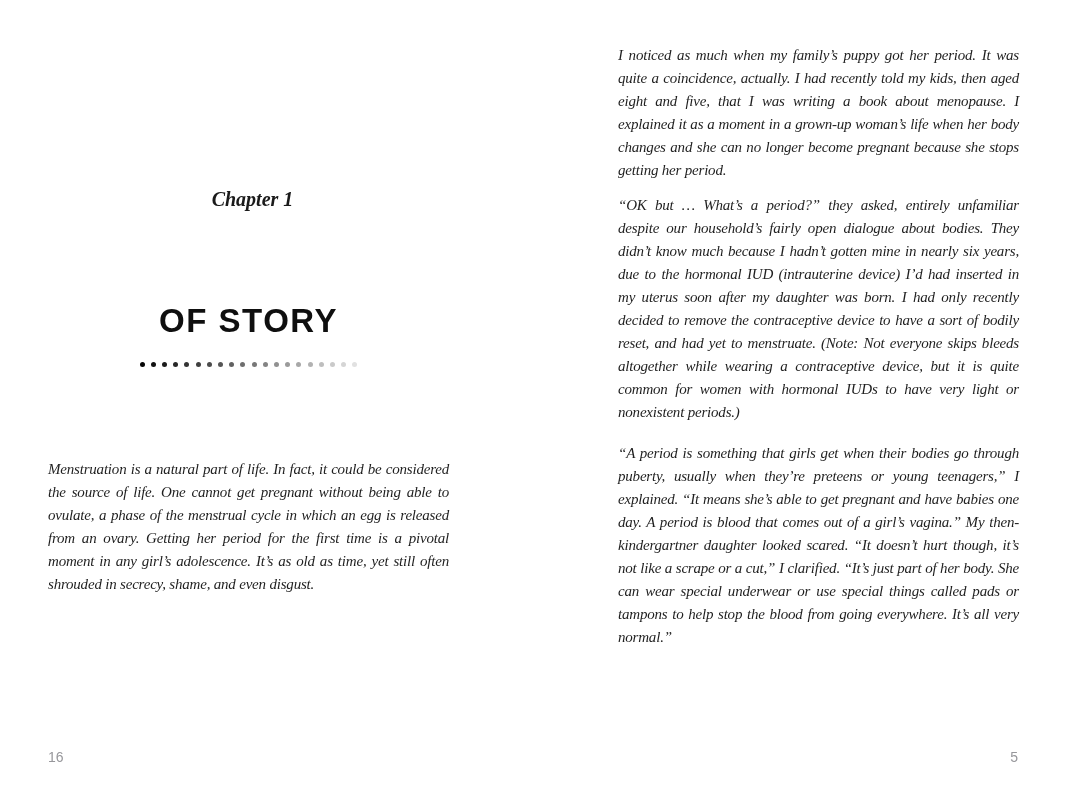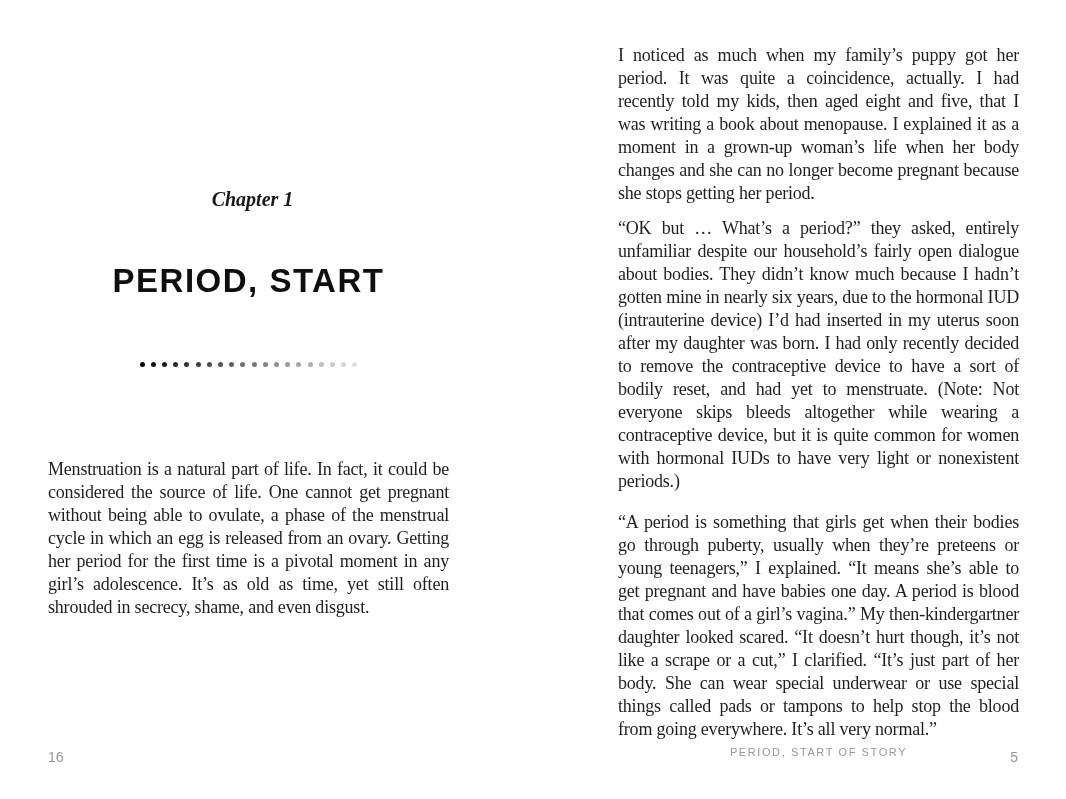--- a/index.html
+++ b/index.html
@@ -62,24 +62,25 @@
     width: 5px;
     height: 5px;
     border-radius: 50%;
     background: var(--dot, #050505);
     margin: 0 3.1px;
     vertical-align: middle;
   }
   .body-text p {
     margin: 0 0 12px 0;
     text-align: justify;
-    font-size: 18px;
+    font-size: 15px;
     line-height: 23px;
     letter-spacing: -0.2px;
     color: var(--text, #1f1f1f);
+    font-style: italic;
   }
   .body-text p:last-child { margin-bottom: 0; margin-top: 18px; }
   .left-body {
     position: absolute;
     top: 440px;
     left: 0;
     width: 100%;
   }
   .right-body {
     position: absolute;
@@ -111,33 +112,33 @@
   }
 </style>
 </head>
 <body>
 
 <div class="spread">
 
   <section class="page left">
     <div class="chapter-label">Chapter 1</div>
     <h1 class="chapter-title">
-      <span>PERIOD, START</span><br>
+      <br>
+      <span>OF STORY</span>
     </h1>
     <div class="dots"><span style="opacity: 1;"></span><span style="opacity: 0.95;"></span><span style="opacity: 0.91;"></span><span style="opacity: 0.86;"></span><span style="opacity: 0.81;"></span><span style="opacity: 0.77;"></span><span style="opacity: 0.72;"></span><span style="opacity: 0.68;"></span><span style="opacity: 0.63;"></span><span style="opacity: 0.58;"></span><span style="opacity: 0.54;"></span><span style="opacity: 0.49;"></span><span style="opacity: 0.44;"></span><span style="opacity: 0.4;"></span><span style="opacity: 0.35;"></span><span style="opacity: 0.31;"></span><span style="opacity: 0.26;"></span><span style="opacity: 0.21;"></span><span style="opacity: 0.17;"></span><span style="opacity: 0.12;"></span></div>
     <div class="body-text left-body">
       <p>Menstruation is a natural part of life. In fact, it could be considered the source of life. One cannot get pregnant without being able to ovulate, a phase of the menstrual cycle in which an egg is released from an ovary. Getting her period for the first time is a pivotal moment in any girl’s adolescence. It’s as old as time, yet still often shrouded in secrecy, shame, and even disgust.</p>
     </div>
   </section>
 
   <section class="page right">
     <div class="body-text right-body">
       <p>I noticed as much when my family’s puppy got her period. It was quite a coincidence, actually. I had recently told my kids, then aged eight and five, that I was writing a book about menopause. I explained it as a moment in a grown-up woman’s life when her body changes and she can no longer become pregnant because she stops getting her period.</p>
       <p>“OK but … What’s a period?” they asked, entirely unfamiliar despite our household’s fairly open dialogue about bodies. They didn’t know much because I hadn’t gotten mine in nearly six years, due to the hormonal IUD (intrauterine device) I’d had inserted in my uterus soon after my daughter was born. I had only recently decided to remove the contraceptive device to have a sort of bodily reset, and had yet to menstruate. (Note: Not everyone skips bleeds altogether while wearing a contraceptive device, but it is quite common for women with hormonal IUDs to have very light or nonexistent periods.)</p>
       <p>“A period is something that girls get when their bodies go through puberty, usually when they’re preteens or young teenagers,” I explained. “It means she’s able to get pregnant and have babies one day. A period is blood that comes out of a girl’s vagina.” My then-kindergartner daughter looked scared. “It doesn’t hurt though, it’s not like a scrape or a cut,” I clarified. “It’s just part of her body. She can wear special underwear or use special things called pads or tampons to help stop the blood from going everywhere. It’s all very normal.”</p>
     </div>
   </section>
 
   <span class="folio left-folio">16</span>
-  <span class="running-footer">PERIOD, START OF STORY</span>
   <span class="folio right-folio">5</span>
 
 </div>
 
 </body></html>

